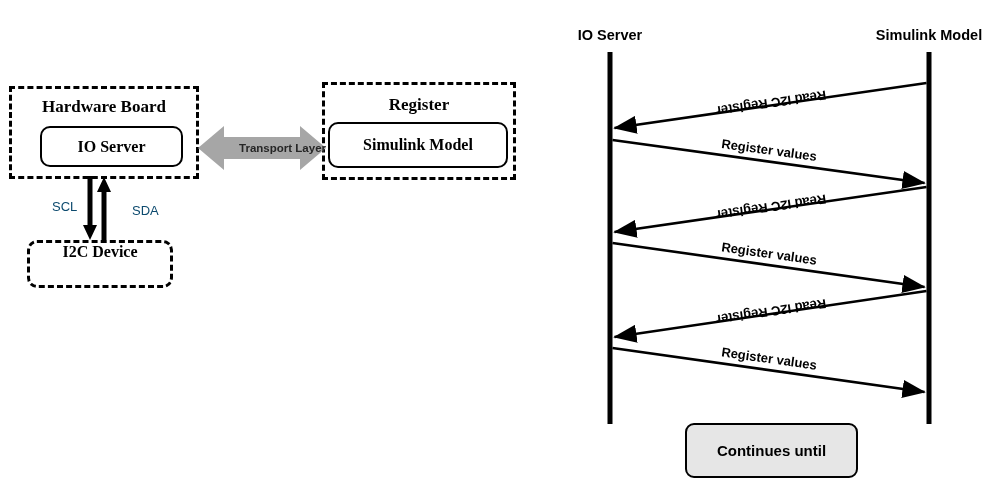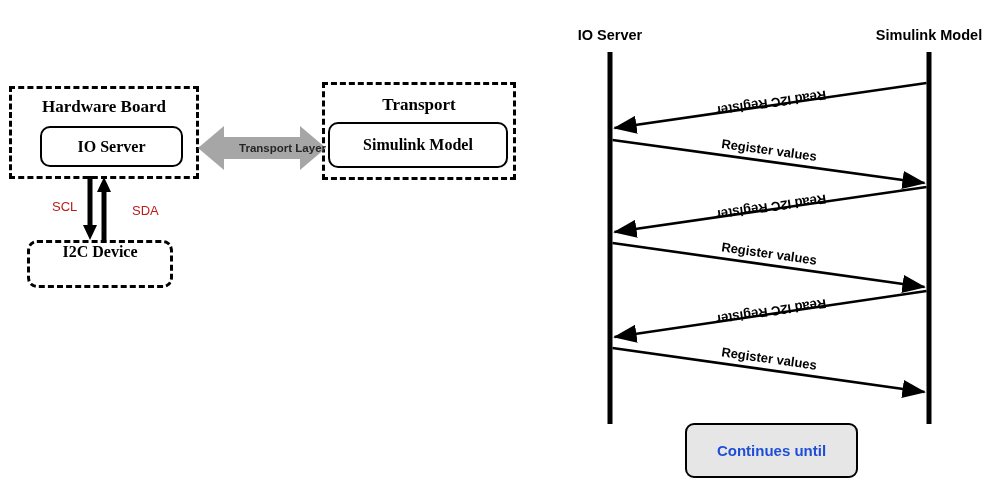--- a/index.html
+++ b/index.html
@@ -57,21 +57,21 @@
     left: 0; right: 0;
     font-size: 17px;
   }
 
   .inner-label { font-size: 16px; }
 
   .small-sans {
     position: absolute;
     font-family: "Liberation Sans", sans-serif;
     font-size: 13px;
-    color: #b91c1c;
+    color: #0c4a6e;
     white-space: nowrap;
   }
 
   
   #sequence-diagram {
     position: absolute;
     left: 545px; top: 0;
     width: 438px; height: 489px;
   }
 
@@ -91,21 +91,21 @@
     border: 2.5px solid #000000;
     border-radius: 9px;
     display: flex;
     flex-direction: column;
     align-items: center;
     justify-content: center;
     line-height: 1.45;
     font-family: "Liberation Sans", sans-serif;
     font-weight: bold;
     font-size: 15px;
-    color: #1d4ed8;
+    color: #000000;
   }
 
   svg { display: block; overflow: visible; }
 
   .msg-label {
     font-family: "Liberation Sans", sans-serif;
     font-weight: bold;
     font-size: 13px;
     fill: #000000;
   }
@@ -116,21 +116,21 @@
 <div id="block-diagram">
 
   <div class="dashed-box" style="left:9px; top:86px; width:190px; height:93px;">
     <div class="serif-title group-title" style="top:8px;">Hardware Board</div>
   </div>
   <div class="solid-box" style="left:40px; top:126px; width:143px; height:41px;">
     <span class="serif-title inner-label">IO Server</span>
   </div>
 
   <div class="dashed-box" style="left:322px; top:82px; width:194px; height:98px;">
-    <div class="serif-title group-title" style="top:10px;">Transport</div>
+    <div class="serif-title group-title" style="top:10px;">Register</div>
   </div>
   <div class="solid-box" style="left:328px; top:122px; width:180px; height:46px;">
     <span class="serif-title inner-label">Simulink Model</span>
   </div>
 
   <svg class="abs" style="left:198px; top:122px;" width="128" height="52" viewBox="0 0 128 52">
     <polygon points="0,26 26,4 26,15 102,15 102,4 128,26 102,48 102,37 26,37 26,48" fill="#a6a6a6"></polygon>
   </svg>
   <div class="abs" style="left:198px; top:122px; width:128px; height:52px; display:flex; align-items:center; justify-content:flex-end;">
     <span style="font-family:'Liberation Sans',sans-serif; font-weight:bold; font-size:11.5px; color:#262626; white-space:nowrap;">Transport Layer</span>

